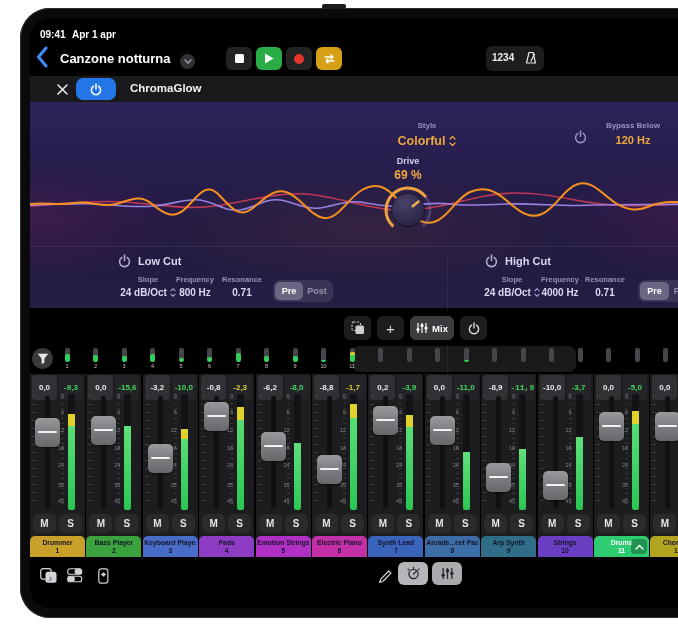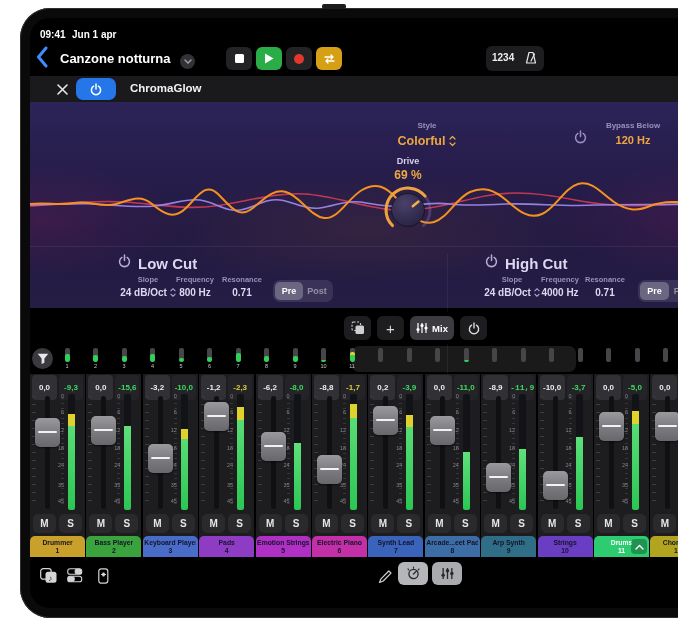--- a/index.html
+++ b/index.html
@@ -54,21 +54,21 @@
   #style-value{left:352px;top:32px;width:90px;justify-content:center;}
   #bypass-power{left:544px;top:28px;}
   #bypass-label{left:568px;top:19px;width:70px;text-align:center;}
   #bypass-value{left:568px;top:32px;width:70px;justify-content:center;font-size:11px;}
   #drive-label{left:338px;top:54px;width:80px;text-align:center;font-size:9px;color:#d6d0ec;font-weight:600;}
   #drive-value{left:338px;top:66px;width:80px;text-align:center;font-size:12px;font-weight:700;color:#f0a840;}
   #knob{left:352px;top:82px;}
   #waves{left:0;top:62px;}
   #hdivider{left:0;top:144px;width:672px;height:1px;background:rgba(255,255,255,0.07);}
   #vdivider{left:417px;top:152px;width:1px;height:130px;background:rgba(255,255,255,0.06);}
-  .cut-title{font-size:15px;font-weight:600;color:#ddd7f0;}
+  .cut-title{font-size:11px;font-weight:600;color:#ddd7f0;}
   .cut-label{font-size:7.5px;color:#9a90bd;font-weight:600;text-align:center;}
   .cut-value{font-size:10px;font-weight:600;color:#ddd7f0;text-align:center;display:flex;justify-content:center;align-items:center;gap:3px;}
   .seg{position:absolute;width:60px;height:22px;background:rgba(255,255,255,0.10);border-radius:7px;display:flex;padding:2px;}
   .seg .on{flex:1;background:rgba(255,255,255,0.25);border-radius:5px;color:#fff;font-size:9px;font-weight:600;display:flex;align-items:center;justify-content:center;}
   .seg .off{flex:1;color:rgba(255,255,255,0.45);font-size:9px;font-weight:600;display:flex;align-items:center;justify-content:center;}
 
   
   #mixer-bar{left:0;top:294px;width:672px;height:32px;background:#000;}
   .mbtn{position:absolute;top:4px;height:24px;border-radius:6px;background:#1d1d1f;display:flex;align-items:center;justify-content:center;gap:4px;}
   #mix-btn{background:#3c3c40;color:#fff;font-size:9.5px;font-weight:600;}
@@ -118,21 +118,21 @@
 <body>
 
 <div id="device">
   <div id="camera"></div>
 </div>
 <div id="top-button"></div>
 
 <div id="screen" style="position:absolute;left:30px;top:18px;">
 
   <span class="abs status-txt" style="left:10px;top:11px;">09:41</span>
-  <span class="abs status-txt" style="left:42px;top:11px;">Jun 1 apr</span>
+  <span class="abs status-txt" style="left:42px;top:11px;">Apr 1 apr</span>
 
   <div class="abs" id="back-btn">
     <svg width="12" height="22" viewBox="0 0 12 22">
         <path d="M10,2 L2.5,11 L10,20" stroke="#3f8cff" stroke-width="3" fill="none" stroke-linecap="round" stroke-linejoin="round"></path>
       </svg>
   </div>
   <span class="abs" id="song-title">Canzone notturna</span>
   <div class="abs" id="title-chev">
     <svg width="8" height="5" viewBox="0 0 8 5">
         <path d="M1,1 L4,4 L7,1" stroke="#9a9aa0" stroke-width="1.5" fill="none" stroke-linecap="round"></path>
@@ -446,21 +446,21 @@
           </div>
         </div>
         <div class="msbtn" style="left: 3px;">M</div>
         <div class="msbtn" style="left: 29px;">S</div>
         <div class="band" style="background: rgb(74, 108, 201); color: rgb(20, 20, 40);">
           <div class="nm">Keyboard Player</div>
           <div class="no">3</div>
         </div>
       </div>
       <div class="strip" style="left: 169.2px;">
-        <div class="pill pan">-1,2</div>
+        <div class="pill pan">-0,8</div>
         <div class="pill vol" style="color: rgb(217, 206, 58);">-2,3</div>
         <div class="fader-zone">
           <div class="ticks-l"></div>
           <div class="ticks-r"></div>
           <div class="slot"></div>
           <div class="mark" style="top: 1px;">0</div>
           <div class="mark" style="top: 17px;">6</div>
           <div class="mark" style="top: 35px;">12</div>
           <div class="mark" style="top: 53px;">18</div>
           <div class="mark" style="top: 70px;">24</div>

